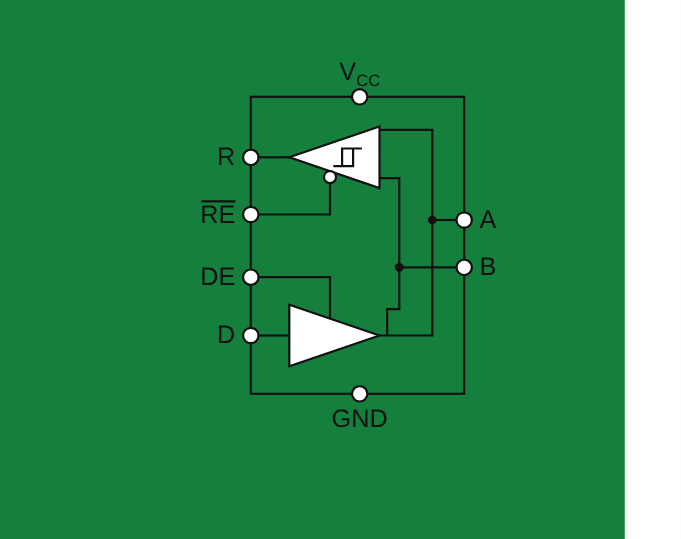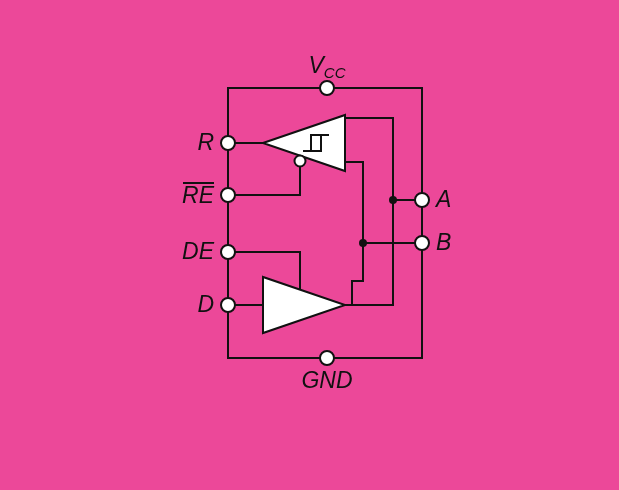--- a/index.html
+++ b/index.html
@@ -2,26 +2,25 @@
 <html><head>
 <meta charset="utf-8">
 <style>
   html, body {
     margin: 0;
     padding: 0;
     background: #ffffff;
   }
   .canvas {
     position: relative;
-    width: 619px;
+    width: 568px;
     height: 490px;
-    background: #ec4899;
+    background: #15803d;
     overflow: hidden;
     font-family: "Liberation Sans", sans-serif;
-    font-style: italic;
   }
   svg {
     display: block;
   }
   svg text {
     font-family: "Liberation Sans", sans-serif;
   }
 </style>
 </head>
 <body>

